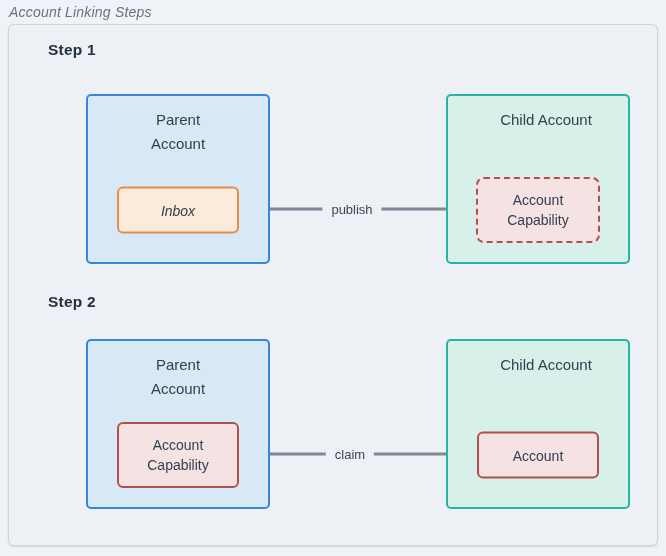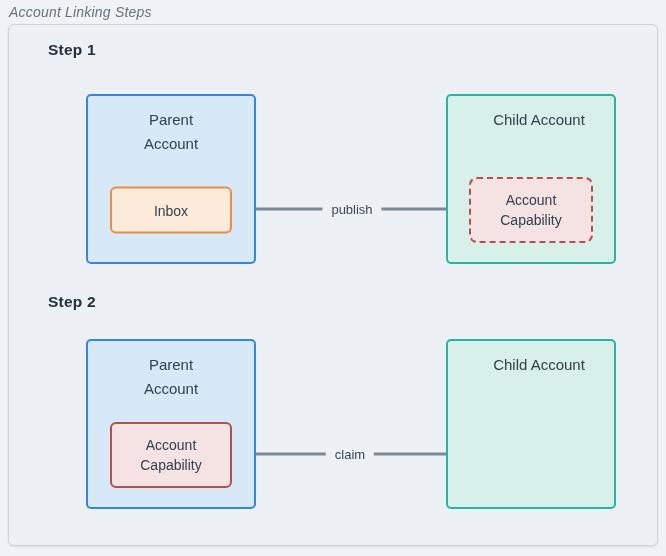--- a/index.html
+++ b/index.html
@@ -60,21 +60,21 @@
     font-size: 15.5px;
     font-weight: bold;
     color: var(--heading, #24313e);
     letter-spacing: 0.2px;
   }
   .step-heading.s1 { left: 39px; top: 16px; }
   .step-heading.s2 { left: 39px; top: 268px; }
 
   .acct-box {
     position: absolute;
-    width: 170px;
+    width: 184px;
     height: 170px;
     border-radius: 5px;
     box-sizing: border-box;
   }
   .acct-box.blue {
     background: var(--blue-fill, #d7e8f7);
     border: 2px solid var(--blue-border, #3787d8);
   }
   .acct-box.teal {
     background: var(--teal-fill, #d7f0ea);
@@ -113,20 +113,21 @@
     text-align: center;
     font-size: 14px;
     line-height: 20px;
     color: var(--text-dark, #33414e);
   }
   .inner-box.one-line { height: 47px; }
   .inner-box.two-line { height: 66px; }
   .inner-box.orange {
     background: var(--orange-fill, #fceadb);
     border: 2px solid var(--orange-border, #e88b4b);
+    font-style: italic;
   }
   .inner-box.red {
     background: var(--red-fill, #f5e2e3);
     border: 2px solid var(--red-border, #b2504d);
   }
   .inner-box.red.dashed {
     border-style: dashed;
     width: 124px;
     border-radius: 8px;
   }
@@ -182,17 +183,20 @@
 
   <div class="acct-box blue s2-parent">
     <div class="acct-title">Parent Account</div>
     <div class="inner-box red two-line">
       <span>Account Capability</span>
     </div>
   </div>
 
   <div class="acct-box teal s2-child">
     <div class="acct-title">Child Account</div>
+    <div class="inner-box red one-line">
+      <span>Account</span>
+    </div>
   </div>
 
   <div class="arrow-label claim">claim</div>
 
 </div>
 
 </body></html>

